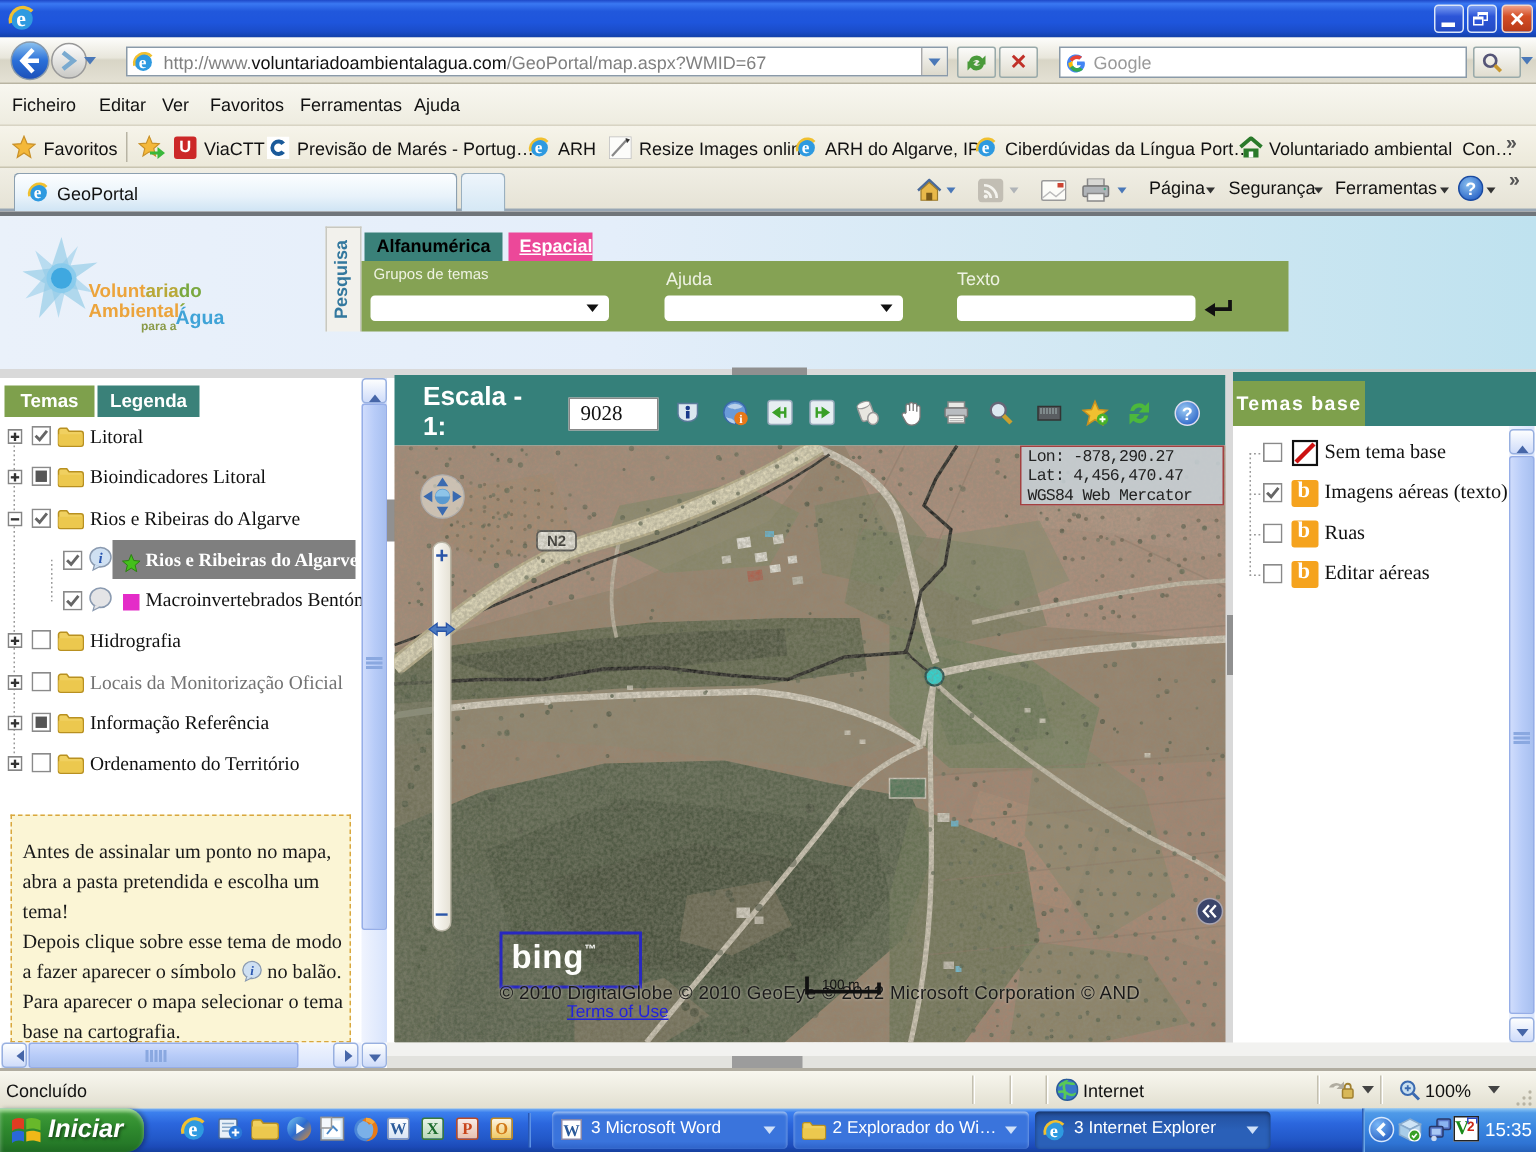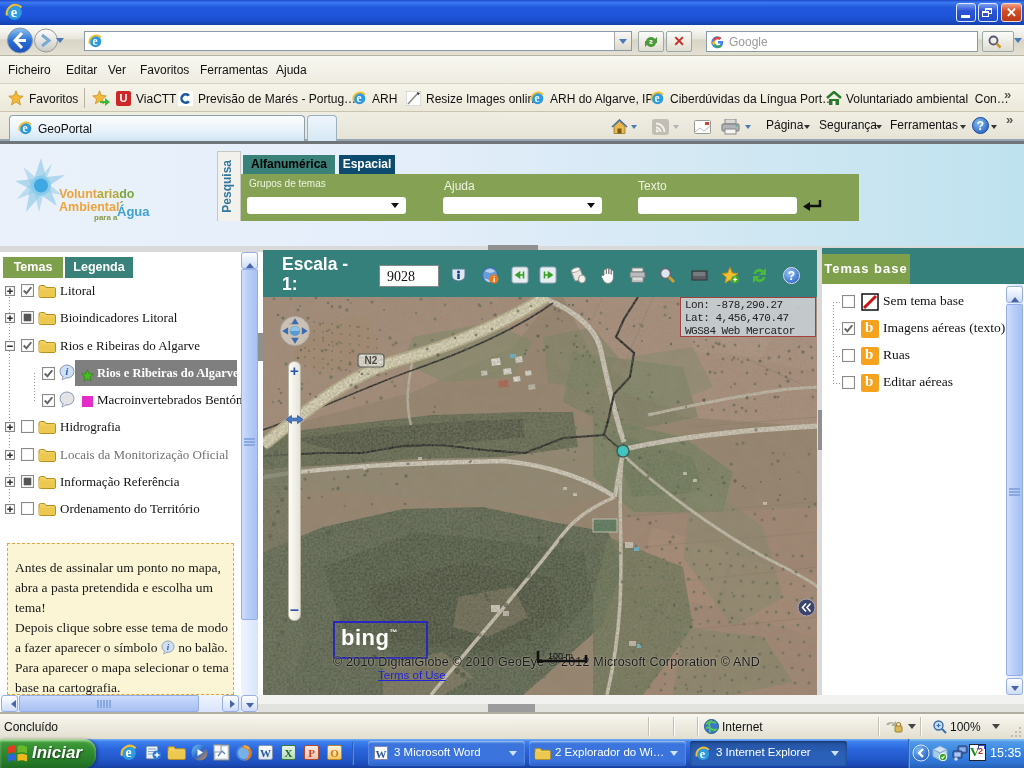--- a/index.html
+++ b/index.html
@@ -39,20 +39,21 @@
 <circle cx="40" cy="14.5" r="11.5" fill="url(#ggrad)" stroke="#999" stroke-width="1"></circle>
 <path d="M36 9 L43 14.5 L36 20" stroke="#7aaad0" stroke-width="3" fill="none"></path>
 <path d="M52 12 l4 5 4-5z" fill="#4a78b8" transform="translate(-2,0)"></path>
 </svg>
 <div class="abs" style="left:84px;top:6px;width:548px;height:20px;background:#fff;border:1px solid #8a9aa8;">
 <svg style="position:absolute;left:3px;top:2px" width="15" height="15" viewBox="0 0 19 19">
         <circle cx="9.5" cy="9.5" r="7.3" fill="#2e9ae0"></circle>
         <text x="9" y="14.2" font-size="14.5" font-weight="bold" fill="#fff" text-anchor="middle" font-family="Liberation Serif">e</text>
         <path d="M2 12.5 A8.6 8.6 0 0 1 16.5 4.5" stroke="#f0c030" stroke-width="2.2" fill="none"></path>
       </svg>
+<div style="position:absolute;left:24px;top:3px;font-size:12px;color:#808080;">http://www.<span style="color:#111;">voluntariadoambientalagua.com</span>/GeoPortal/map.aspx?WMID=67</div>
 <div style="position:absolute;right:0;top:0;width:17px;height:18px;background:linear-gradient(180deg,#f8f8f6,#dcd9cc);border-left:1px solid #aaa;">
         <div style="position:absolute;left:4px;top:7px;width:0;height:0;border:4px solid transparent;border-top:5px solid #4a78b8;"></div>
       </div>
 </div>
 <div class="abs" style="left:638px;top:6px;width:26px;height:21px;background:linear-gradient(180deg,#fbfbf9,#e0ddd0);border:1px solid #9aa;border-radius:2px;">
 <svg width="18" height="16" viewBox="0 0 18 16" style="margin:2px 0 0 3px">
         <path d="M4 8 a5 5 0 0 1 9-3 l2-2 v6 h-6 l2-2 a3 3 0 0 0-5 1z" fill="#4a9a3a"></path>
         <path d="M14 8 a5 5 0 0 1-9 3 l-2 2 v-6 h6 l-2 2 a3 3 0 0 0 5-1z" fill="#4a9a3a"></path>
       </svg></div>
 <div class="abs" style="left:666px;top:6px;width:26px;height:21px;background:linear-gradient(180deg,#fbfbf9,#e0ddd0);border:1px solid #9aa;border-radius:2px;color:#c03028;font-weight:bold;font-size:14px;text-align:center;line-height:19px;">✕</div>
@@ -198,21 +199,21 @@
 <circle cx="26" cy="27.5" r="7" fill="#3fa8e0"></circle>
 </svg>
 <div class="abs" style="left:59px;top:187px;font-size:12.5px;font-weight:bold;"><span style="color:#eca43c;">Volunt</span><span style="color:#b8a838;">aria</span><span style="color:#7aa83f;">do</span></div>
 <div class="abs" style="left:59px;top:200px;font-size:12.5px;font-weight:bold;color:#eca43c;">Ambiental<span style="color:#8aa83a;">´</span></div>
 <div class="abs" style="left:94px;top:213px;font-size:8px;font-weight:bold;color:#8a9a48;">para a</div>
 <div class="abs" style="left:117px;top:204px;font-size:13px;font-weight:bold;color:#3fa3d7;">Água</div>
 <div class="abs" style="left:217px;top:151px;width:24px;height:70px;background:#f2f1ec;border:1px solid #c8c8c0;border-bottom:none;">
 <div style="position:absolute;left:2px;top:8px;font-size:12px;font-weight:bold;color:#33789e;writing-mode:vertical-rl;transform:rotate(180deg);">Pesquisa</div>
 </div>
 <div class="abs" style="left:243px;top:155px;width:92px;height:19px;background:#3a8179;color:#000000;font-weight:bold;font-size:12px;text-align:center;line-height:19px;">Alfanumérica</div>
-<div class="abs" style="left:339px;top:155px;width:56px;height:19px;background:#0c4a6e;color:#fff;font-weight:bold;font-size:12px;text-align:center;line-height:19px;">Espacial</div>
+<div class="abs" style="left:339px;top:155px;width:56px;height:19px;background:#ec4899;color:#fff;font-weight:bold;font-size:12px;text-align:right;line-height:19px;text-decoration:underline;">Espacial</div>
 <div class="abs" style="left:241px;top:174px;width:618px;height:47px;background:#85a254;"></div>
 <div class="abs" style="left:249px;top:178px;font-size:10px;color:#eef2e2;">Grupos de temas</div>
 <div class="abs" style="left:444px;top:179px;font-size:12px;color:#eef2e2;">Ajuda</div>
 <div class="abs" style="left:638px;top:179px;font-size:12px;color:#eef2e2;">Texto</div>
 <div class="abs" style="left:247px;top:197px;width:159px;height:17px;background:#fff;border-radius:3px;">
     <div style="position:absolute;right:7px;top:6px;width:0;height:0;border:4.5px solid transparent;border-top:5.5px solid #111;"></div>
   </div>
 <div class="abs" style="left:443px;top:197px;width:159px;height:17px;background:#fff;border-radius:3px;">
     <div style="position:absolute;right:7px;top:6px;width:0;height:0;border:4.5px solid transparent;border-top:5.5px solid #111;"></div>
   </div>

